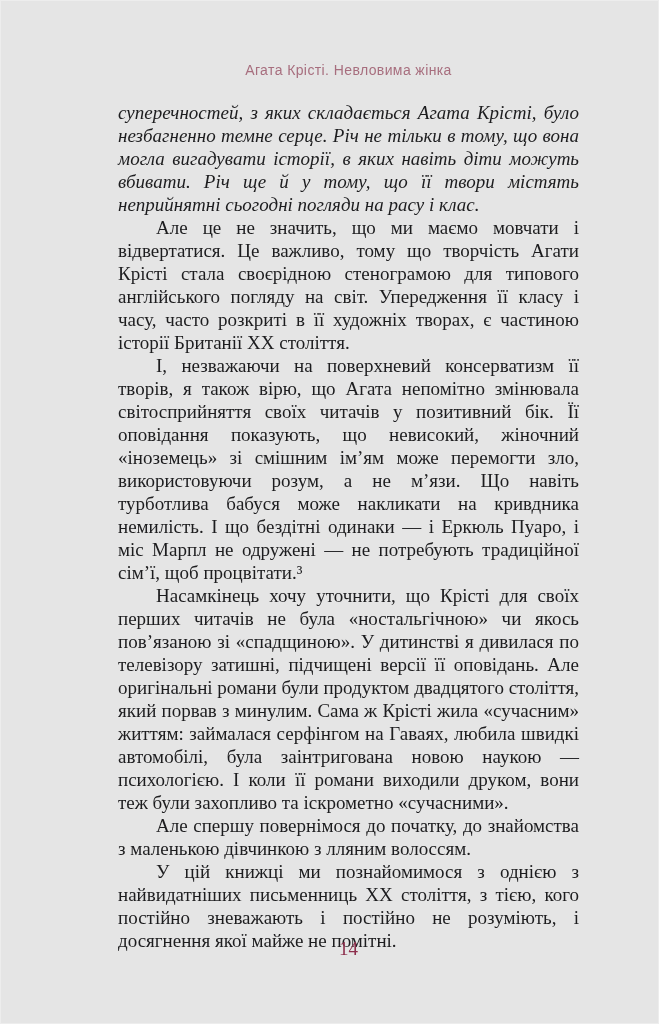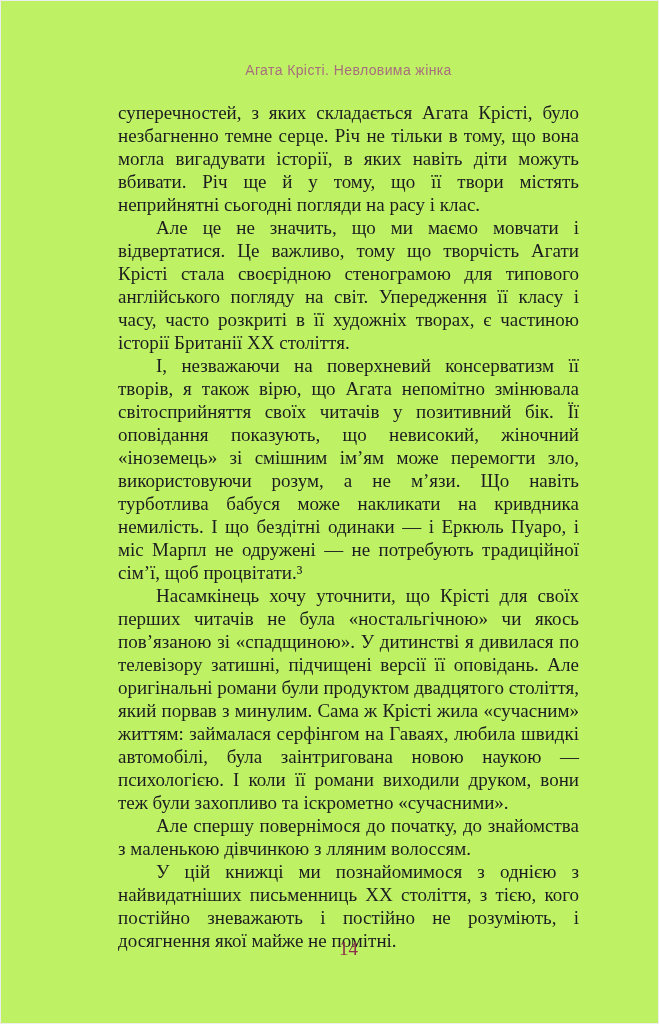--- a/index.html
+++ b/index.html
@@ -4,21 +4,21 @@
 <style>
   html, body {
     margin: 0;
     padding: 0;
     background: #ffffff;
   }
   .page {
     position: relative;
     width: 659px;
     height: 1024px;
-    background: #bef264;
+    background: #e5e5e5;
     border: 1px solid #ededed;
     box-sizing: border-box;
     overflow: hidden;
     font-family: "Liberation Serif", serif;
   }
   .running-header {
     position: absolute;
     left: 117px;
     width: 461px;
     top: 61px;
@@ -40,20 +40,21 @@
     hyphens: auto;
     -webkit-hyphens: auto;
   }
   .text-block p {
     margin: 0;
     padding: 0;
     text-indent: 38px;
   }
   .text-block p.no-indent {
     text-indent: 0;
+    font-style: italic;
   }
   .page-number {
     position: absolute;
     left: 117px;
     width: 461px;
     top: 937px;
     text-align: center;
     font-family: "Liberation Serif", serif;
     font-size: 19px;
     color: #8d2e4c;

